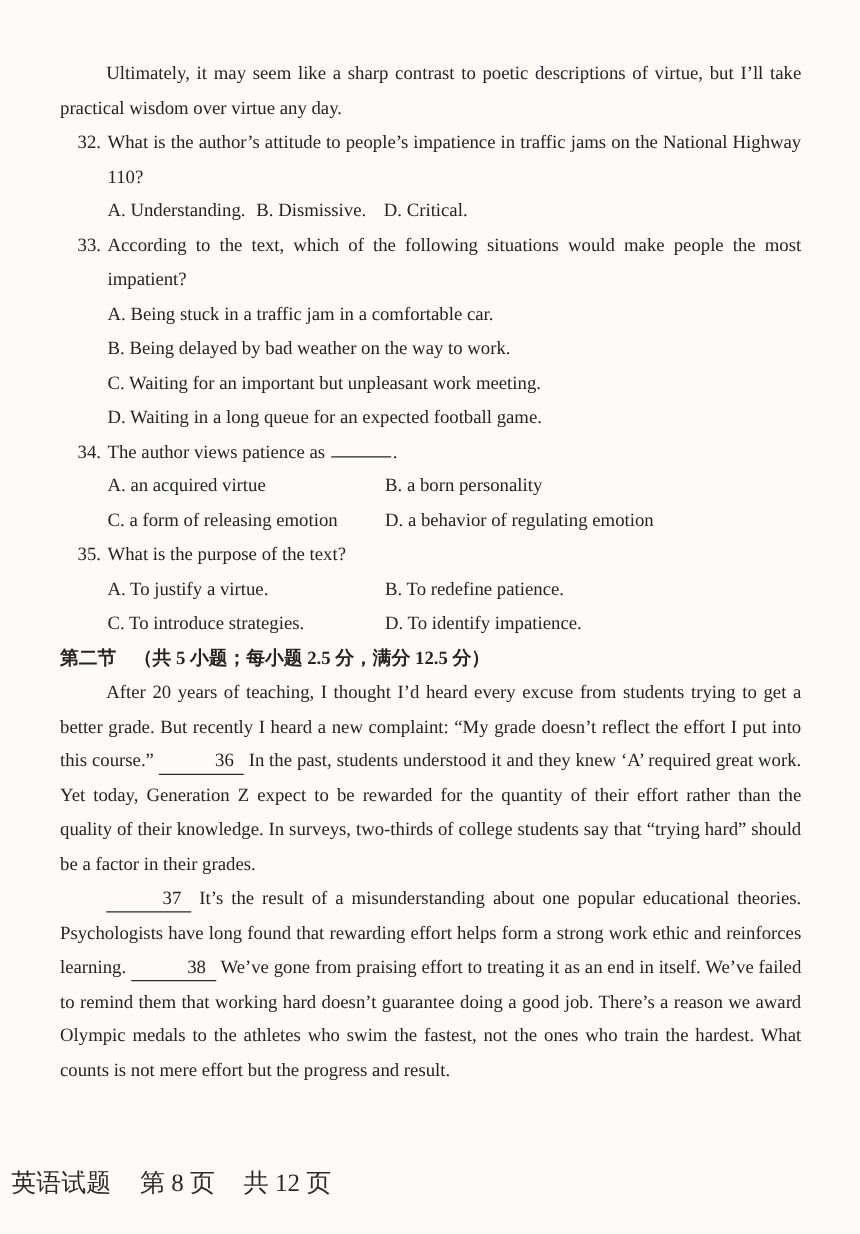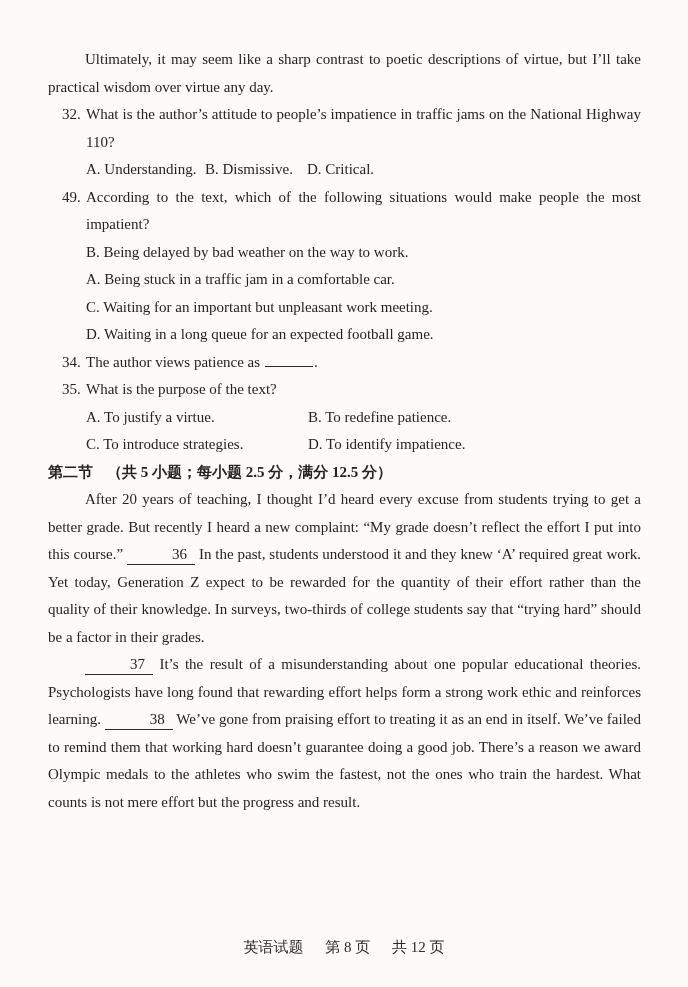--- a/index.html
+++ b/index.html
@@ -64,22 +64,22 @@
 
   .cn { font-family: "Liberation Serif", serif; }
   .section-heading { font-weight: bold; text-align: left; }
   .section-heading .detail { margin-left: 14px; }
 
   .footer {
     position: absolute;
     left: 0;
     right: 0;
     bottom: 26px;
-    text-align: center;
-    font-size: 15px;
+    text-align: left;
+    font-size: 20px;
     color: #2a2a2a;
   }
   .footer span { margin: 0 9px; }
 </style>
 </head>
 <body>
 
 <div class="page">
 
   <p class="para indent">Ultimately, it may seem like a sharp contrast to poetic descriptions of virtue, but I’ll take practical wisdom over virtue any day.</p>
@@ -90,34 +90,40 @@
       <div class="qtext">What is the author’s attitude to people’s impatience in traffic jams on the National Highway 110?</div>
       <div class="opt-row">
         <span class="slot-a">A. Understanding.</span>
         <span class="slot-b">B. Dismissive.</span>
         <span class="slot-d">D. Critical.</span>
       </div>
     </div>
   </div>
 
   <div class="question">
-    <span class="qnum">49.</span>
+    <span class="qnum">33.</span>
     <div class="qbody">
       <div class="qtext">According to the text, which of the following situations would make people the most impatient?</div>
+      <div class="opt-line">A. Being stuck in a traffic jam in a comfortable car.</div>
       <div class="opt-line">B. Being delayed by bad weather on the way to work.</div>
-      <div class="opt-line">A. Being stuck in a traffic jam in a comfortable car.</div>
       <div class="opt-line">C. Waiting for an important but unpleasant work meeting.</div>
       <div class="opt-line">D. Waiting in a long queue for an expected football game.</div>
     </div>
   </div>
 
   <div class="question">
     <span class="qnum">34.</span>
     <div class="qbody">
       <div class="qtext"><span>The author views patience as</span><span class="blank-line"></span><span>.</span></div>
+      <div class="opt-grid">
+        <span>A. an acquired virtue</span>
+        <span>B. a born personality</span>
+        <span>C. a form of releasing emotion</span>
+        <span>D. a behavior of regulating emotion</span>
+      </div>
     </div>
   </div>
 
   <div class="question">
     <span class="qnum">35.</span>
     <div class="qbody">
       <div class="qtext">What is the purpose of the text?</div>
       <div class="opt-grid">
         <span>A. To justify a virtue.</span>
         <span>B. To redefine patience.</span>

